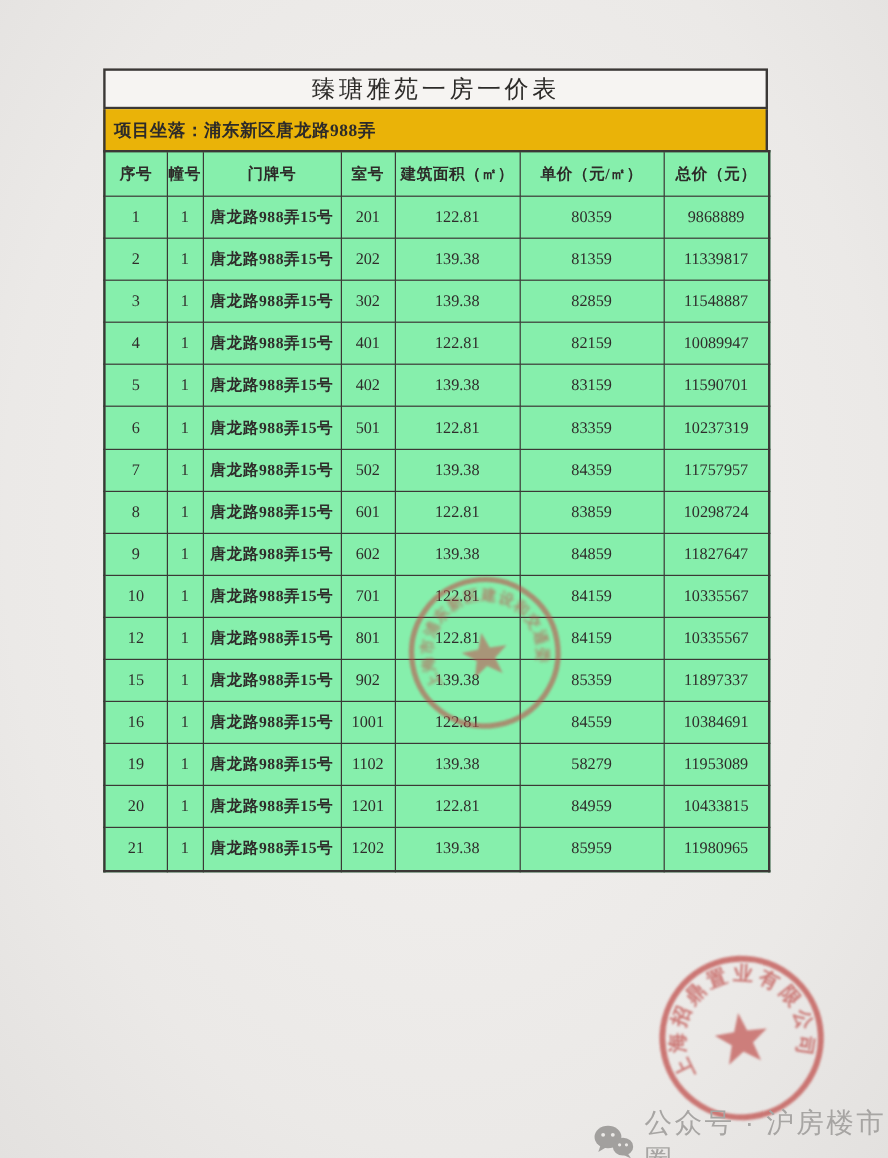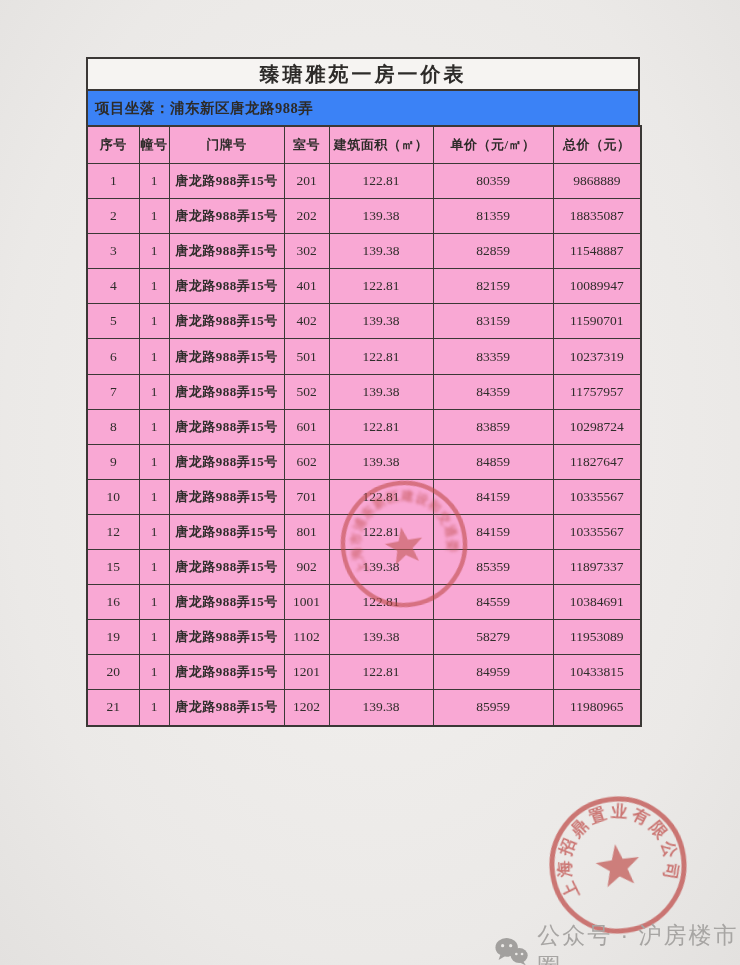--- a/index.html
+++ b/index.html
@@ -7,30 +7,30 @@
     width:740px;height:965px;position:relative;overflow:hidden;
     background:#ebe9e7;
     background-image:radial-gradient(ellipse at 50% 45%, #f3f1ef 0%, #ebe9e7 70%, #e3e1df 100%);
     font-family:"Liberation Serif","DejaVu Serif",serif;
     color:#2d2b29;
   }
   .sheet{position:absolute;left:86px;top:57px;width:554px;}
   .title-row{
     box-sizing:border-box;border:2px solid #3b3836;height:34px;
     display:flex;align-items:center;justify-content:center;
-    font-size:20px;font-weight:bold;letter-spacing:3px;background:#f6f4f2;
+    font-size:20px;font-weight:normal;letter-spacing:3px;background:#f6f4f2;
   }
   .subtitle-row{
     box-sizing:border-box;border:2px solid #3b3836;border-top:none;height:36px;
     display:flex;align-items:center;padding-left:7px;
-    font-size:14.5px;font-weight:bold;background:#3b82f6;letter-spacing:0.5px;
+    font-size:14.5px;font-weight:bold;background:#eab308;letter-spacing:0.5px;
   }
   table.price{
     border-collapse:collapse;table-layout:fixed;width:554px;
-    background:#f9a8d4;border:2px solid #3b3836;margin-top:-2px;
+    background:#86efac;border:2px solid #3b3836;margin-top:-2px;
   }
   table.price th, table.price td{
     border:1.5px solid #3b3836;text-align:center;vertical-align:middle;
     font-size:13.5px;padding:0;overflow:hidden;white-space:nowrap;
   }
   table.price th{height:36px;font-weight:bold;font-size:13px;letter-spacing:0.5px;}
   table.price td{height:34.1px;color:#2f2d2b;}
   table.price td.addr{font-weight:bold;font-size:13px;letter-spacing:0.5px;}
   .stamp{position:absolute;pointer-events:none;}
   #stamp-center{left:331px;top:471px;opacity:0.58;transform:rotate(-10deg);filter:blur(0.4px);}
@@ -81,21 +81,21 @@
           <td>80359</td>
           <td>9868889</td>
         </tr>
         <tr>
           <td>2</td>
           <td>1</td>
           <td class="addr">唐龙路988弄15号</td>
           <td>202</td>
           <td>139.38</td>
           <td>81359</td>
-          <td>18835087</td>
+          <td>11339817</td>
         </tr>
         <tr>
           <td>3</td>
           <td>1</td>
           <td class="addr">唐龙路988弄15号</td>
           <td>302</td>
           <td>139.38</td>
           <td>82859</td>
           <td>11548887</td>
         </tr>

